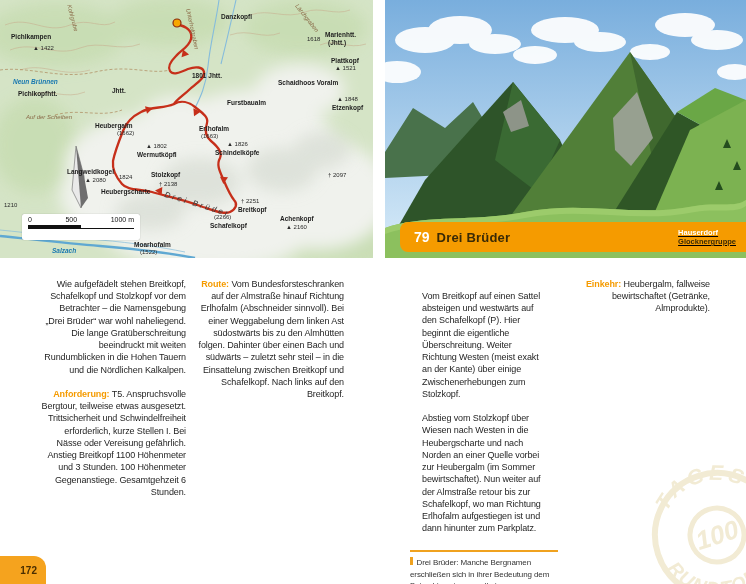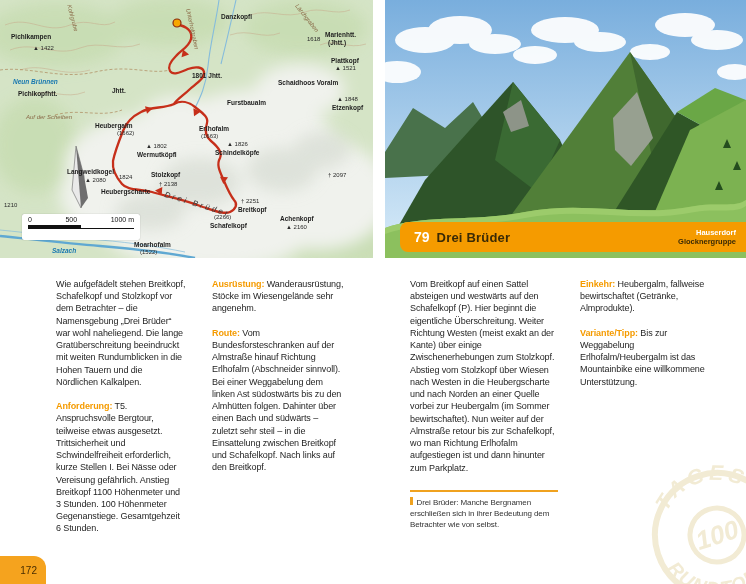--- a/index.html
+++ b/index.html
@@ -26,44 +26,44 @@
 
   
   #photo{position:absolute;left:385px;top:0;width:361px;height:258px;overflow:hidden;}
 
   #banner{position:absolute;left:400px;top:222px;width:346px;height:30px;background:#f59b00;
           border-radius:8px 0 0 8px;display:flex;align-items:center;justify-content:space-between;
           padding:0 10px 0 14px;box-sizing:border-box;}
   #banner .left{display:flex;align-items:baseline;gap:7px;}
   #banner .num{color:#ffffff;font-weight:bold;font-size:14px;}
   #banner .title{color:#3a2a05;font-weight:bold;font-size:13px;letter-spacing:.2px;}
-  #banner .right{text-align:right;line-height:1.25;}
+  #banner .right{text-align:left;line-height:1.25;text-decoration:underline;}
   #banner .loc{color:#ffffff;font-weight:bold;font-size:7.5px;display:block;}
   #banner .grp{color:#3a2a05;font-weight:bold;font-size:7.5px;display:block;}
 
   
   .col{position:absolute;top:278px;font-size:9px;line-height:1.36;color:#1f1f1f;
        letter-spacing:-0.1px;}
   #col1{left:40px;width:146px;}
   #col2{left:196px;width:148px;}
   #col3{left:410px;width:148px;}
   #col4{left:564px;width:146px;}
-  .col p{margin:0 0 12px 16px;}
+  .col p{margin:0 0 12px 0;text-align:right;}
   .col .h{color:#f59b00;font-weight:bold;}
-  .para{margin:0;}
+  .para{margin:12px;}
 
   
   #caption{margin-top:16px;}
   #caption .rule{width:148px;height:2px;background:#f0a21f;margin-bottom:5px;}
   #caption .cap{font-size:8px;line-height:1.4;color:#333;}
   #caption .bar{display:inline-block;width:2.5px;height:8px;background:#f0a21f;margin-right:4px;}
 
   
   #pagetab{position:absolute;left:0;top:556px;width:46px;height:28px;background:#f5a31e;
-           border-radius:0 12px 0 0;color:#4a2e00;font-weight:normal;font-size:10px;
+           border-radius:0 12px 0 0;color:#4a2e00;font-weight:bold;font-size:10px;
            display:flex;align-items:center;justify-content:flex-end;padding-right:9px;box-sizing:border-box;}
 
   
   #stamp{position:absolute;left:632px;top:450px;width:170px;height:170px;transform:rotate(-18deg);}
   #stamp text{font-family:"Liberation Sans",sans-serif;font-weight:bold;font-style:italic;
               fill:#f2ebd4;}
 </style>
 </head>
 <body>
 
@@ -257,36 +257,34 @@
       <span class="grp">Glocknergruppe</span>
     </div>
   </div>
 
   <div id="col1" class="col">
     <p>Wie aufgefädelt stehen Breitkopf, Schafelkopf und Stolzkopf vor dem Betrachter – die Namensgebung „Drei Brüder“ war wohl naheliegend. Die lange Gratüberschreitung beeindruckt mit weiten Rundumblicken in die Hohen Tauern und die Nördlichen Kalkalpen.</p>
     <p><span class="h">Anforderung:</span><span> T5. Anspruchsvolle Bergtour, teilweise etwas ausgesetzt. Trittsicherheit und Schwindelfreiheit erforderlich, kurze Stellen I. Bei Nässe oder Vereisung gefährlich. Anstieg Breitkopf 1100 Höhenmeter und 3 Stunden. 100 Höhenmeter Gegenanstiege. Gesamtgehzeit 6 Stunden.</span></p>
   </div>
 
   <div id="col2" class="col">
-    <p><span class="h">Ausrüstung:</span><span> Wanderausrüstung, Stöcke im Wiesengelände sehr angenehm.</span></p>
     <p><span class="h">Route:</span><span> Vom Bundesforsteschranken auf der Almstraße hinauf Richtung Erlhofalm (Abschneider sinnvoll). Bei einer Weggabelung dem linken Ast südostwärts bis zu den Almhütten folgen. Dahinter über einen Bach und südwärts – zuletzt sehr steil – in die Einsattelung zwischen Breitkopf und Schafelkopf. Nach links auf den Breitkopf.</span></p>
   </div>
 
   <div id="col3" class="col">
     <div class="para">Vom Breitkopf auf einen Sattel absteigen und westwärts auf den Schafelkopf (P). Hier beginnt die eigentliche Überschreitung. Weiter Richtung Westen (meist exakt an der Kante) über einige Zwischenerhebungen zum Stolzkopf.</div>
     <div class="para">Abstieg vom Stolzkopf über Wiesen nach Westen in die Heubergscharte und nach Norden an einer Quelle vorbei zur Heubergalm (im Sommer bewirtschaftet). Nun weiter auf der Almstraße retour bis zur Schafelkopf, wo man Richtung Erlhofalm aufgestiegen ist und dann hinunter zum Parkplatz.</div>
     <div id="caption">
       <div class="rule"></div>
       <div class="cap"><span class="bar"></span><span>Drei Brüder: Manche Bergnamen erschließen sich in ihrer Bedeutung dem Betrachter wie von selbst.</span></div>
     </div>
   </div>
 
   <div id="col4" class="col">
     <p><span class="h">Einkehr:</span><span> Heubergalm, fallweise bewirtschaftet (Getränke, Almprodukte).</span></p>
-    <p><span class="h">Variante/Tipp:</span><span> Bis zur Weggabelung Erlhofalm/Heubergalm ist das Mountainbike eine willkommene Unterstützung.</span></p>
   </div>
 
   <div id="pagetab">
     <span>172</span>
   </div>
 
   <svg id="stamp" viewBox="0 0 170 170">
     <defs>
       <path id="arcTop" d="M 30,85 A 55,55 0 0 1 140,85"></path>
       <path id="arcBot" d="M 25,85 A 60,60 0 0 0 145,85"></path>

